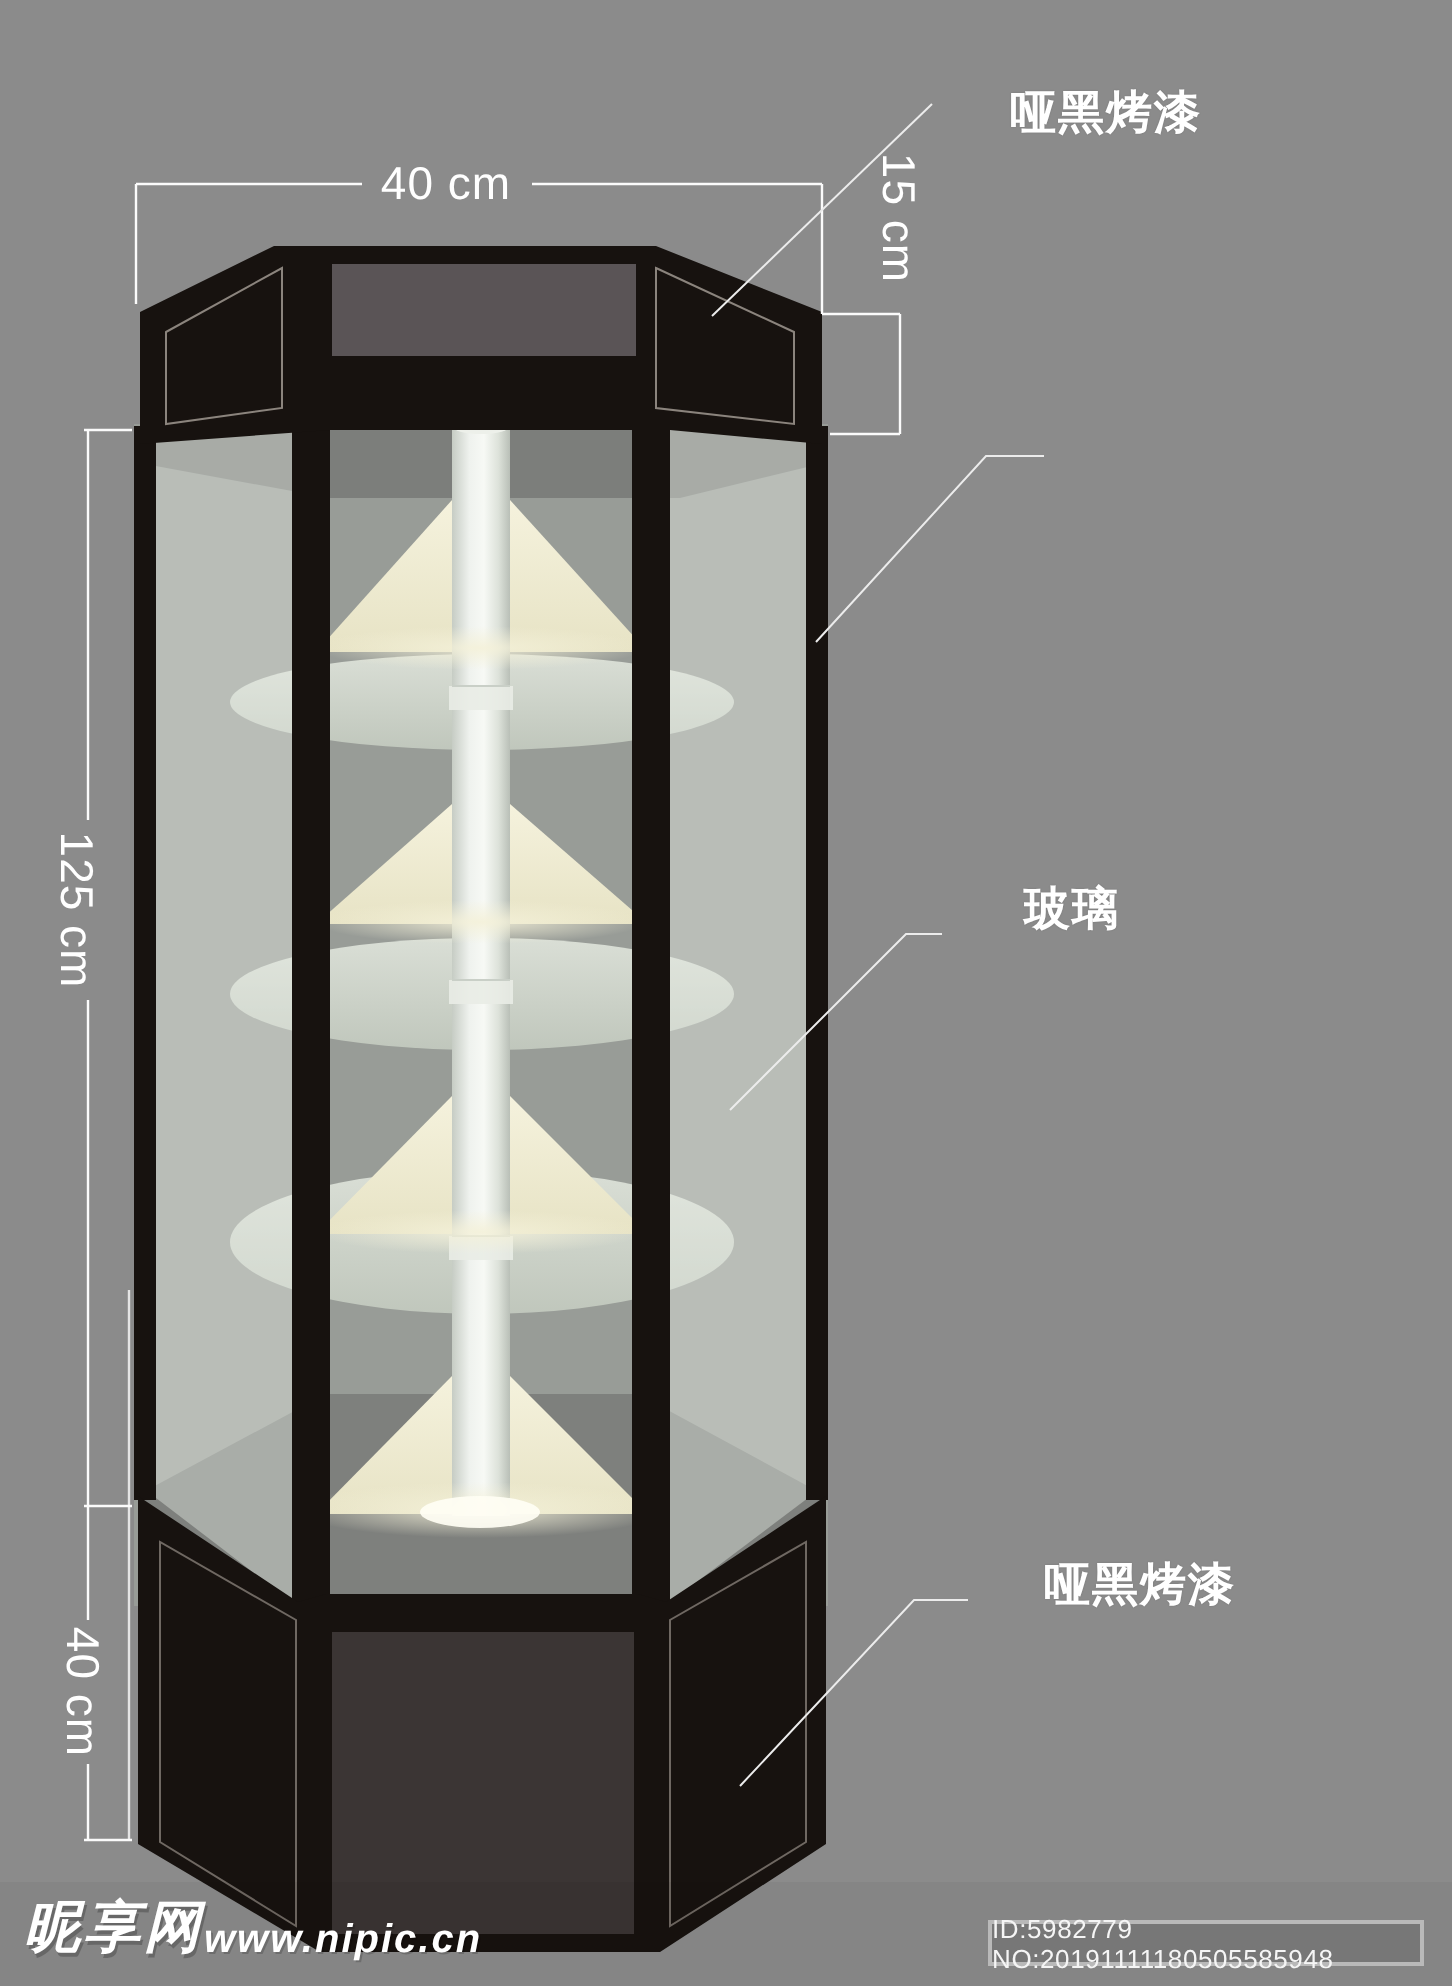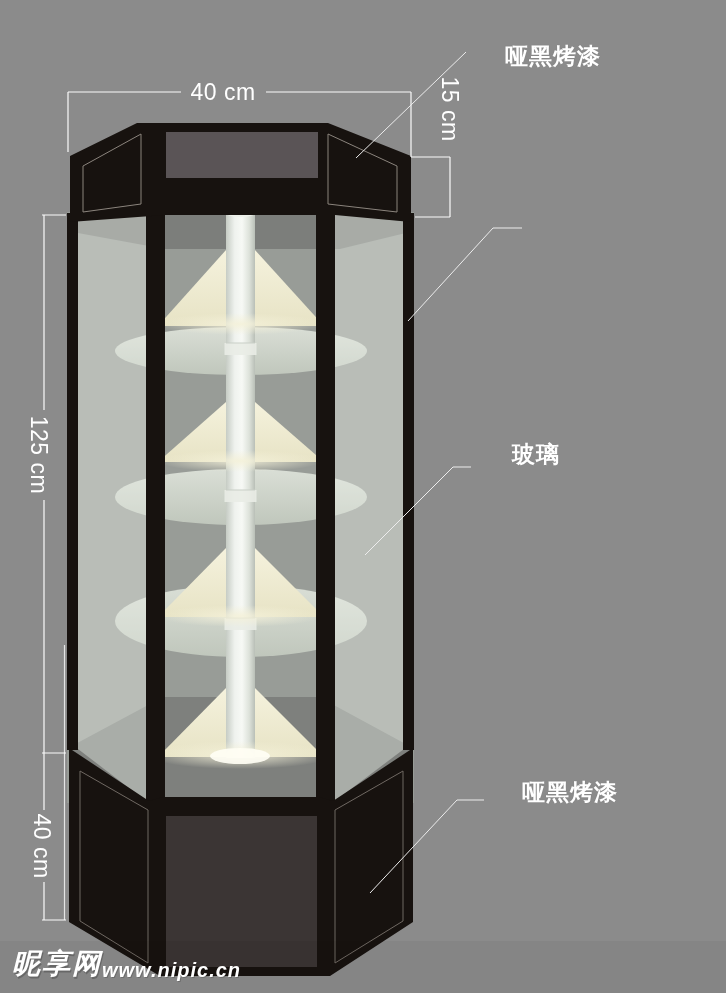--- a/index.html
+++ b/index.html
@@ -132,14 +132,17 @@
   <div class="txt dim rot" style="left:449px;top:109px;">15 cm</div>
   <div class="txt dim rot" style="left:38px;top:455px;">125 cm</div>
   <div class="txt dim rot" style="left:41px;top:846px;">40 cm</div>
 
   <div class="txt cjk-label" style="left:470px;top:45px;">哑黑烤漆</div>
   <div class="txt cjk-label" style="left:477px;top:443px;">玻璃</div>
   <div class="txt cjk-label" style="left:487px;top:781px;">哑黑烤漆</div>
 
   <div class="txt wm-logo" style="left:12px;top:950px;font-style:italic;">昵享网</div>
   <div class="txt wm-url" style="left:102px;top:960px;text-align:right;">www.nipic.cn</div>
+  <div class="id-chip">
+    <span>ID:5982779 NO:20191111180505585948</span>
+  </div>
 
 </div>
 
 </body></html>

